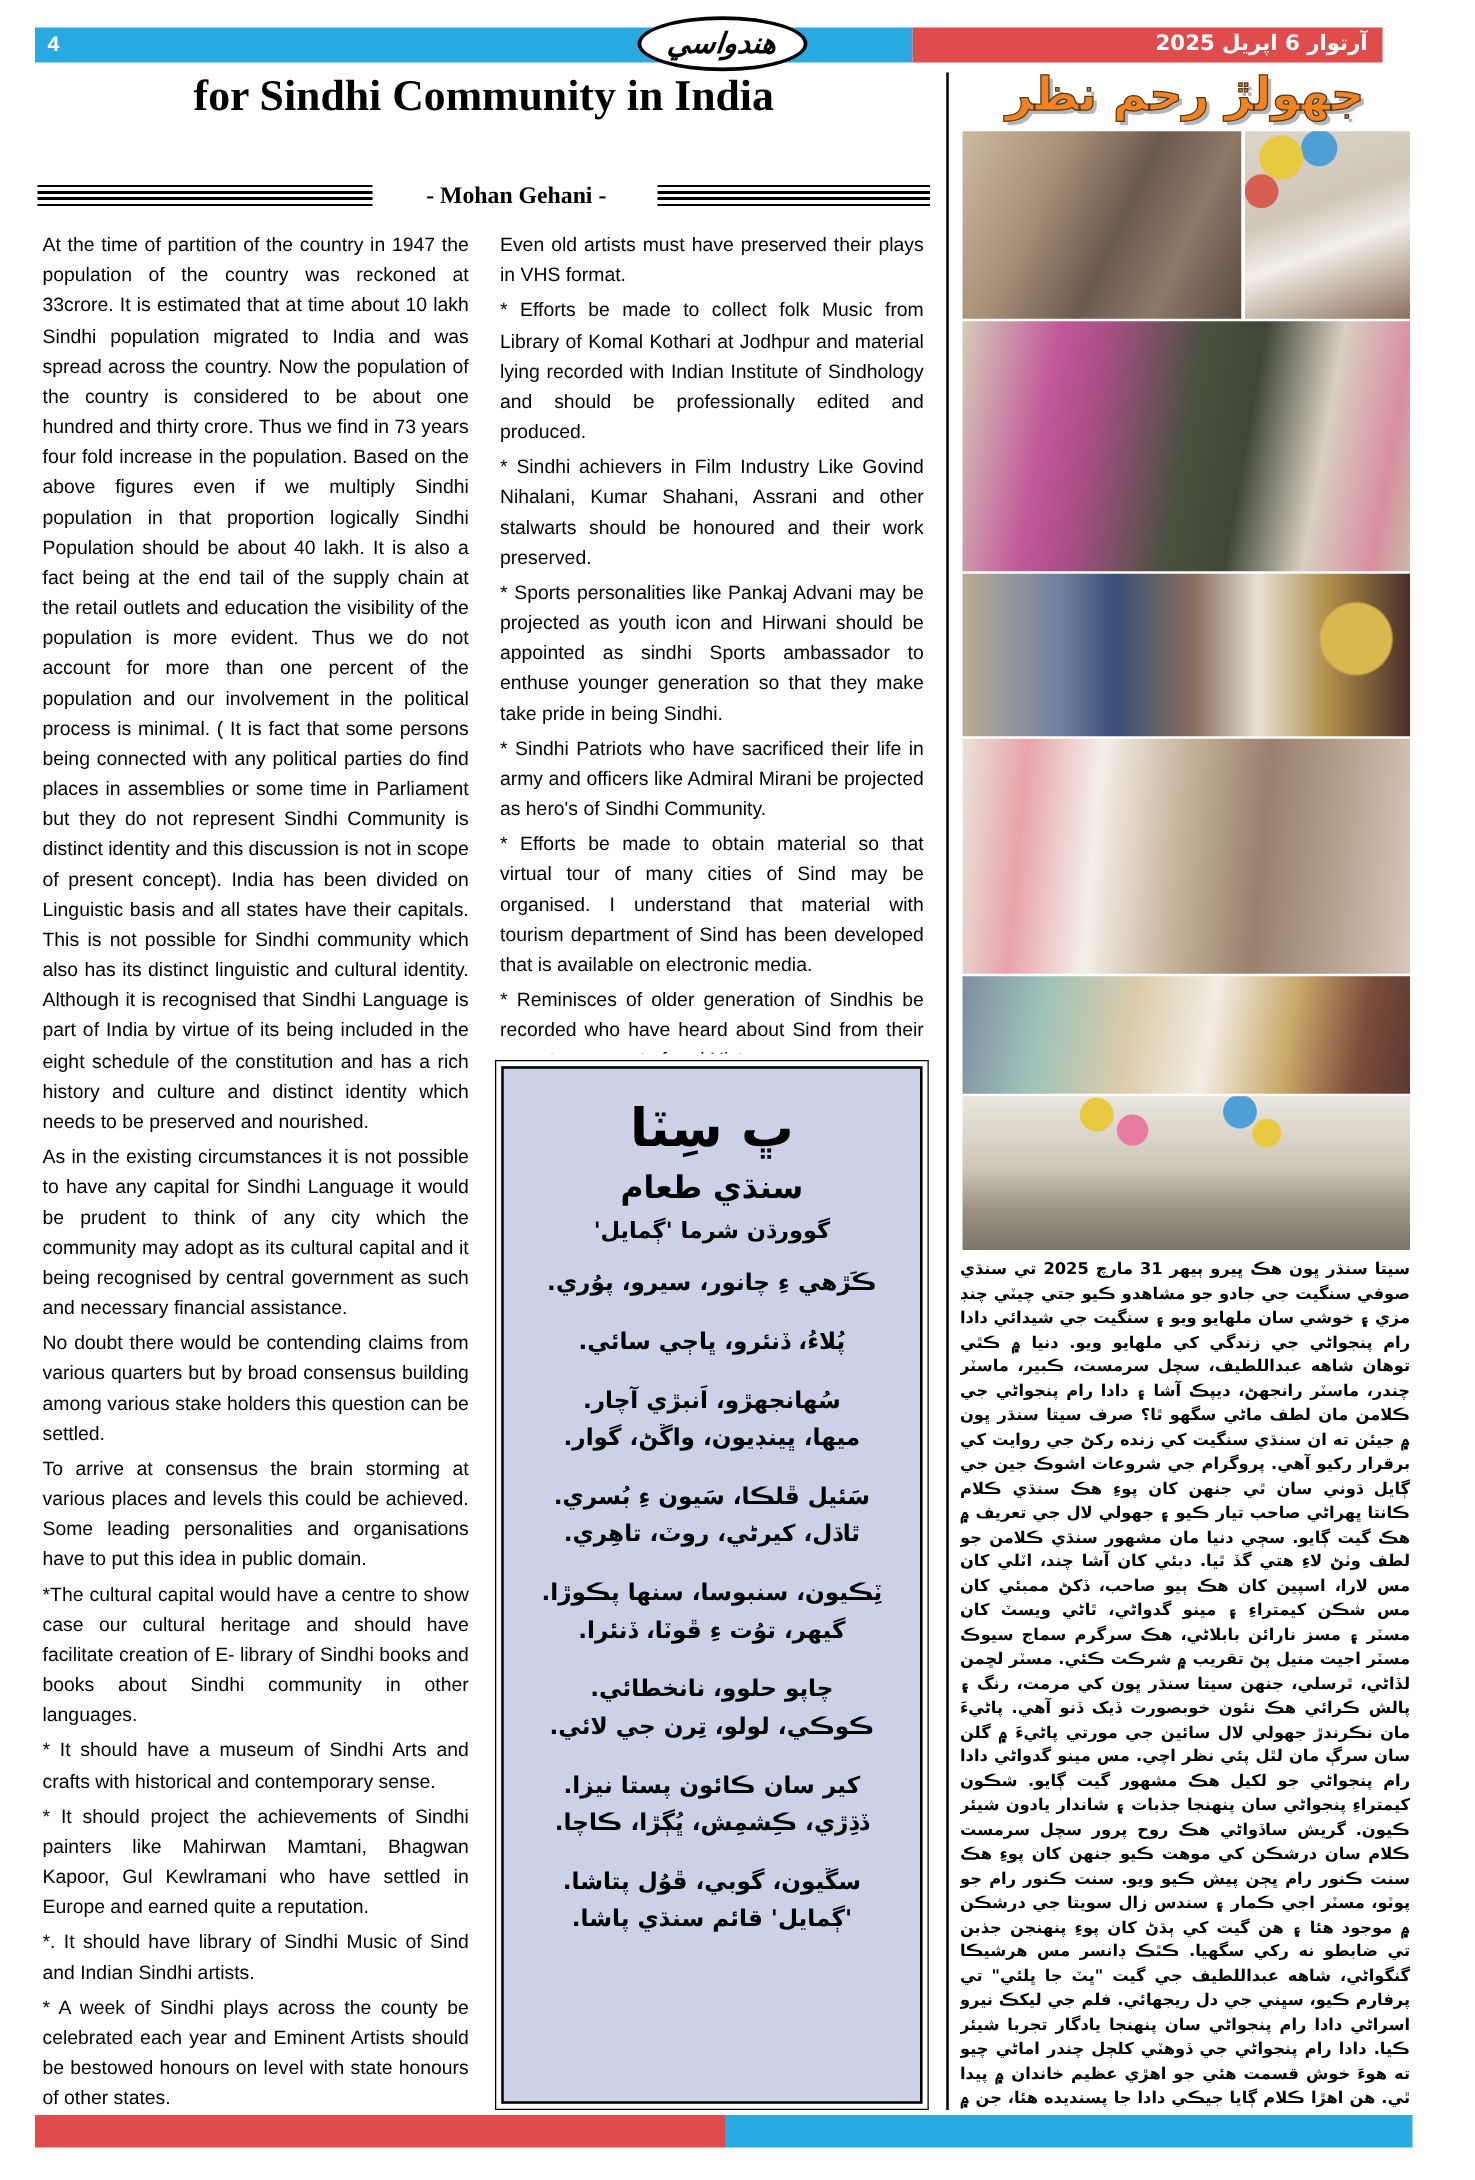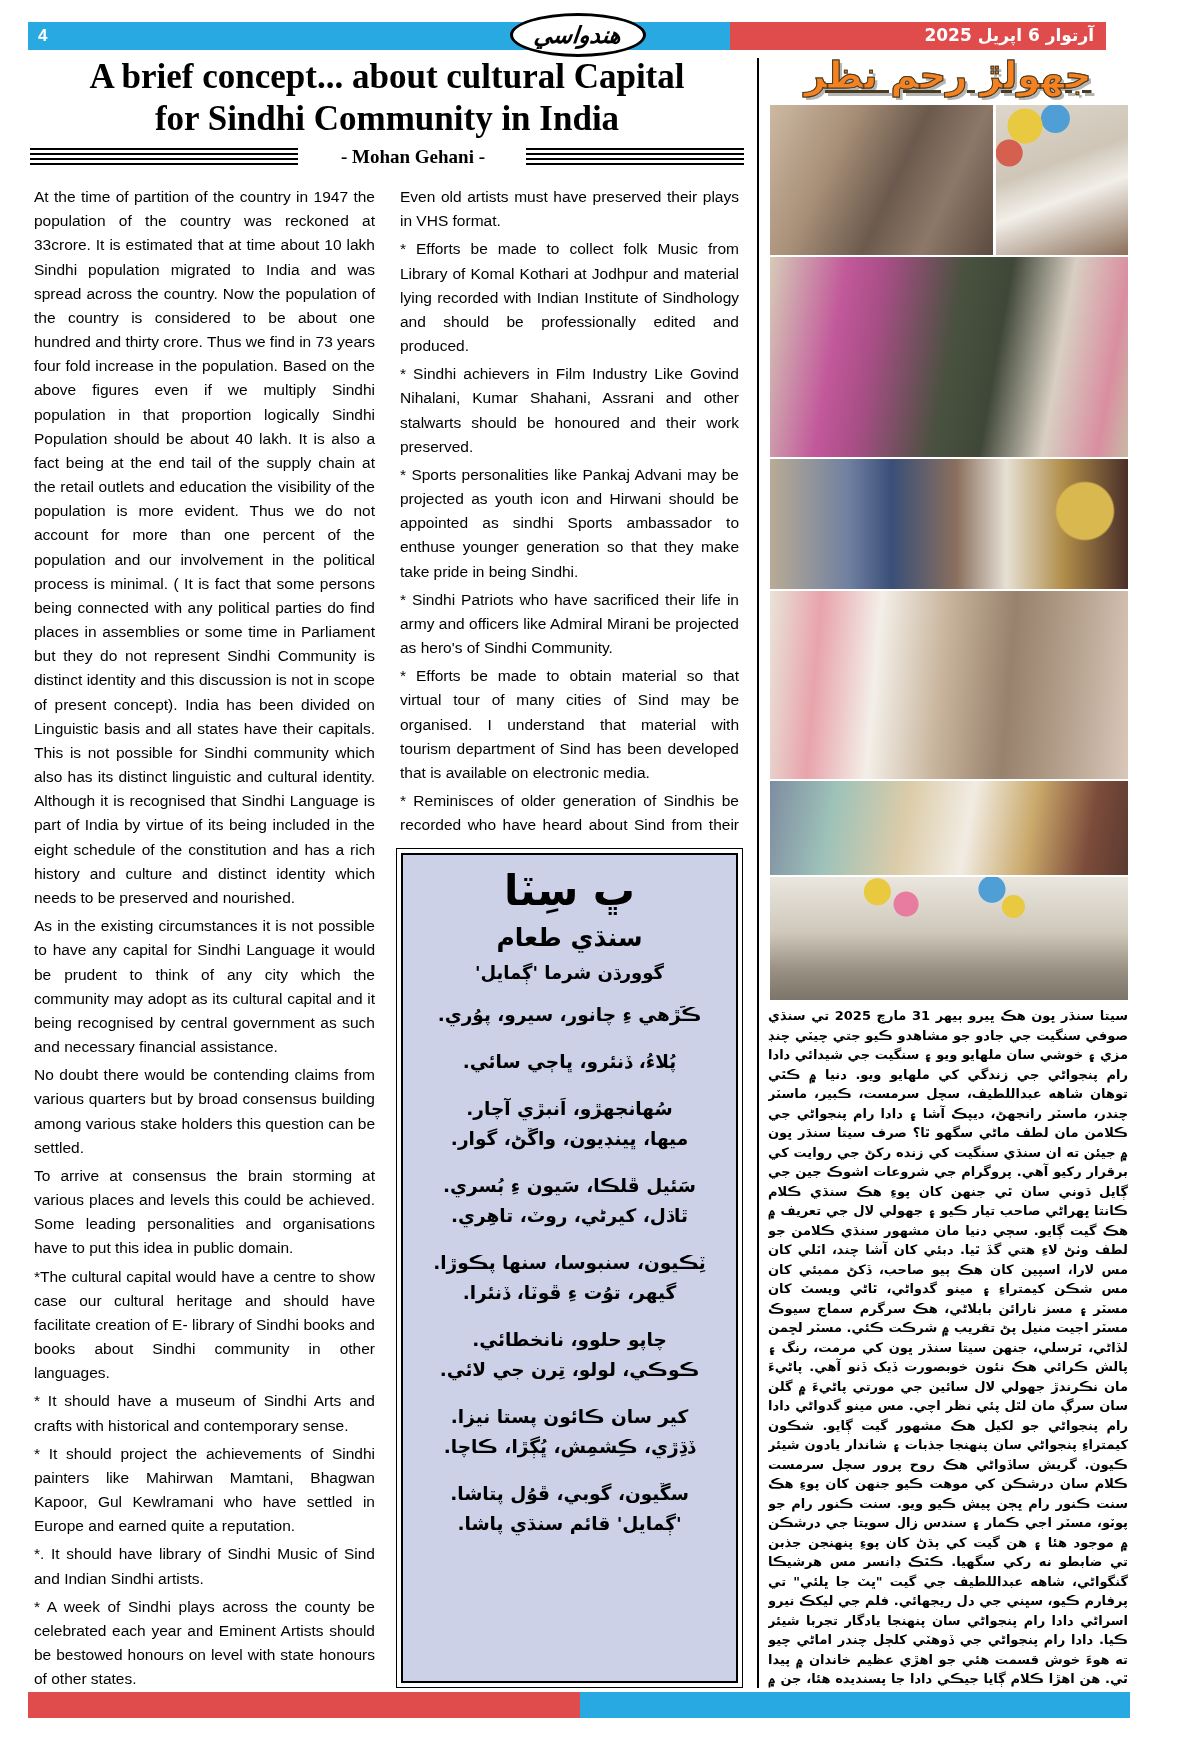--- a/index.html
+++ b/index.html
@@ -42,31 +42,31 @@
   .col2 { left:396px; top:181px; width:347px; height:662px; }
 
   
   .vdivider { left:757px; top:58px; width:2px; height:1630px; background:#000; }
 
   
   .menu-box { left:396px; top:848px; width:347px; height:840px; border:1.5px solid #000;
               padding:4px; background:#fff; }
   .menu-inner { width:100%; height:100%; border:2px solid #000; background:#CDD1E7;
                 direction:rtl; text-align:center; font-family:"DejaVu Sans", sans-serif;
-                overflow:hidden; padding-top:12px; }
+                overflow:hidden; padding-top:24px; }
   .m-title  { font-size:42px; font-weight:bold; line-height:1.15; }
   .m-sub    { font-size:25px; font-weight:bold; margin-top:8px; }
   .m-author { font-size:18px; font-weight:bold; margin-top:10px; }
   .stanza   { margin-top:17px; font-size:18.5px; font-weight:bold; line-height:30px; }
 
   
   .r-headline { left:768px; top:54px; width:360px; text-align:center;
                 font-family:"DejaVu Sans", sans-serif; font-weight:bold; font-size:37px;
                 color:#F58220; direction:rtl;
-                text-shadow:3px 3px 0 #b5b5b5;text-decoration:underline; -webkit-text-stroke:1px #4a3a20; }
+                text-shadow:3px 3px 0 #b5b5b5; -webkit-text-stroke:1px #4a3a20; }
   .collage { left:770px; top:105px; width:358px; height:895px; }
   .prow { position:absolute; left:0; width:358px; }
   .ph { position:absolute; top:0; height:100%; }
   .ph-full { left:0; width:358px; }
 
   .phA1 { left:0; width:223px;
           background:linear-gradient(115deg,#cdb9a2 0%,#a78e77 30%,#6b5a4d 55%,#8d7868 75%,#5a4b40 100%); }
   .phA2 { left:226px; width:132px;
           background:radial-gradient(circle 18px at 22% 14%,#e8c93f 0 17px,transparent 18px),
                      radial-gradient(circle 15px at 45% 9%,#4f9fd6 0 14px,transparent 15px),
@@ -98,21 +98,20 @@
     </div>
     <div class="abs h-red">
       <span class="date">آرتوار 6 اپريل 2025</span>
     </div>
     <div class="abs logo">
       <span>هندواسي</span>
     </div>
   </div>
 
   <div class="abs title">
-    <div>A brief concept... about cultural Capital</div>
     <div>for Sindhi Community in India</div>
   </div>
   <div class="abs byline-row">
     <div class="rule-stack rs-left"></div>
     <div class="byline">- Mohan Gehani -</div>
     <div class="rule-stack rs-right"></div>
   </div>
 
   <div class="abs col col1">
     <p>At the time of partition of the country in 1947 the population of the country was reckoned at 33crore. It is estimated that at time about 10 lakh Sindhi population migrated to India and was spread across the country. Now the population of the country is considered to be about one hundred and thirty crore. Thus we find in 73 years four fold increase in the population. Based on the above figures even if we multiply Sindhi population in that proportion logically Sindhi Population should be about 40 lakh. It is also a fact being at the end tail of the supply chain at the retail outlets and education the visibility of the population is more evident. Thus we do not account for more than one percent of the population and our involvement in the political process is minimal.  ( It is fact that some persons being connected with any political parties do find places in assemblies or some time in Parliament but they do not represent Sindhi Community is distinct identity and this discussion is not in scope of present concept). India has been divided on Linguistic basis and all states have their capitals. This is not possible for Sindhi community which also has its distinct linguistic and cultural identity. Although it is recognised that Sindhi Language is part of India by virtue of its being included in the eight schedule of the constitution and has a rich history and culture and distinct identity which needs to be preserved and nourished.</p>

